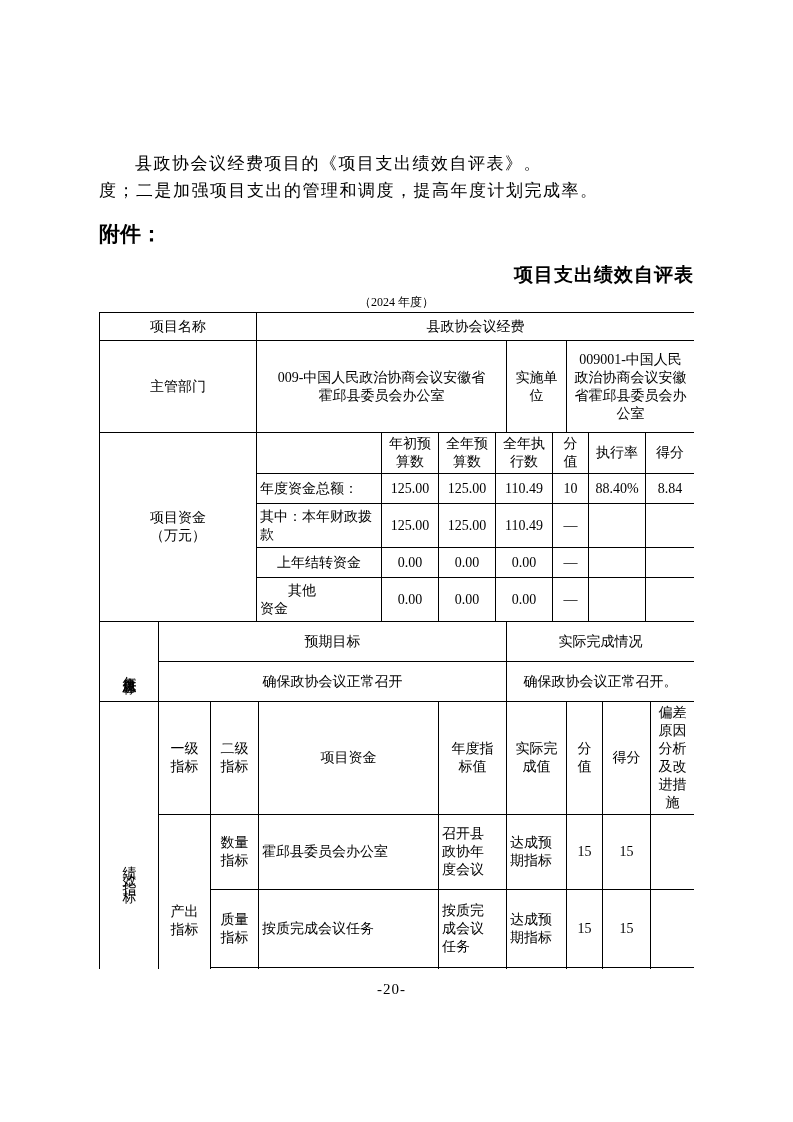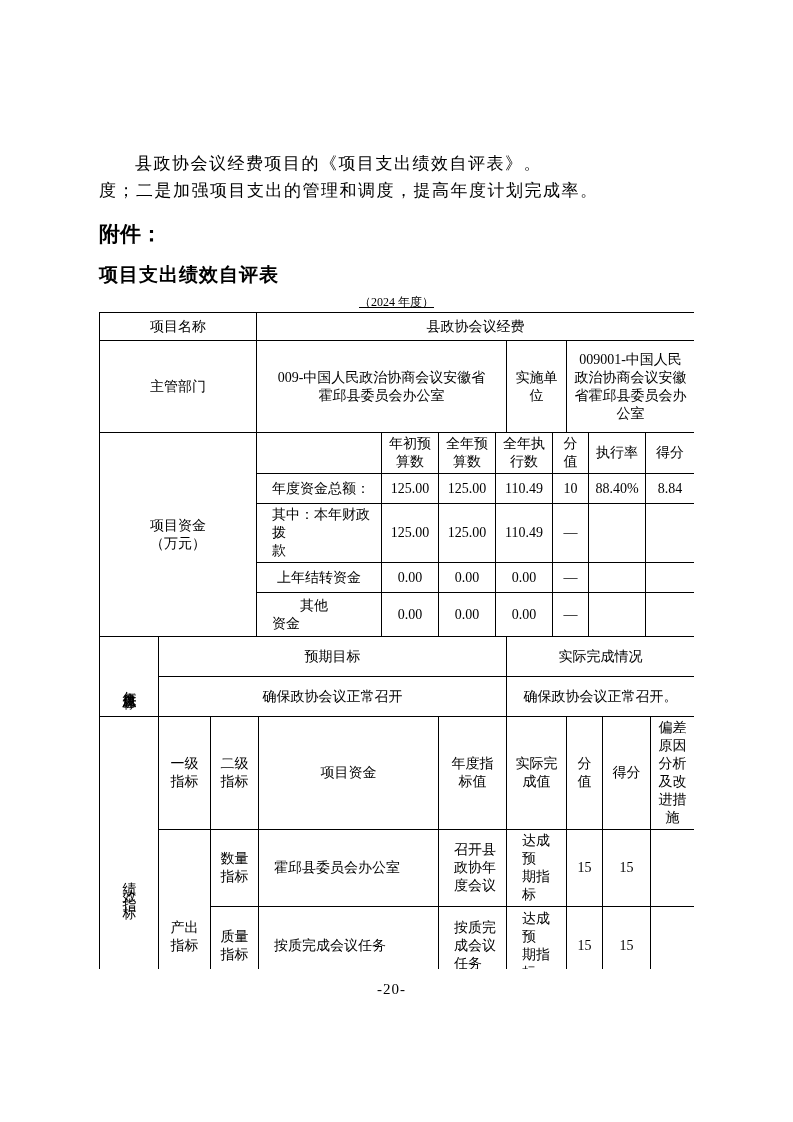--- a/index.html
+++ b/index.html
@@ -10,33 +10,33 @@
     font-family: "Liberation Serif", "DejaVu Serif", serif;
   }
   .page { padding: 137px 99px 0 99px; }
 
   .para { font-size: 17px; line-height: 27px; margin: 0; letter-spacing: 1.5px; }
   .para.indent { text-indent: 36px; margin-top: 13px; }
   .attachment {
     font-family: "Liberation Sans", "DejaVu Sans", sans-serif;
     font-size: 21px; font-weight: 700; line-height: 28px; margin: 16px 0 9px 0;
   }
-  .doc-title { font-size: 19px; font-weight: 700; text-align: left; margin-top: 14px; line-height: 26px; letter-spacing: 1px; }
-  .doc-subtitle { font-size: 12px; text-align: center; margin-top: 6px; line-height: 16px; text-decoration: underline; }
+  .doc-title { font-size: 19px; font-weight: 700; text-align: right; margin-top: 14px; line-height: 26px; letter-spacing: 1px; }
+  .doc-subtitle { font-size: 12px; text-align: center; margin-top: 6px; line-height: 16px; }
 
   .table-wrap { margin-top: 2px; height: 657px; overflow: hidden; }
   table.doc-table { border-collapse: collapse; table-layout: fixed; width: 595px; }
   .table-wrap table:not(:first-child) { margin-top: -1px; }
   .doc-table td {
     border: 1px solid #000;
     font-size: 14px; line-height: 18px;
     text-align: center; vertical-align: middle;
     padding: 2px; white-space: pre-line; overflow: hidden;
   }
-  td.left { text-align: left; padding-left: 15px; padding-right: 3px; }
+  td.left { text-align: left; padding-left: 3px; padding-right: 3px; }
 
   .vtext { writing-mode: vertical-rl; text-orientation: upright; display: inline-block; }
   .vtext.goal { height: 52px; line-height: 26px; letter-spacing: 1px; }
   .vtext.perf { letter-spacing: 8px; }
 
   tr.cut td { vertical-align: top; padding-top: 6px; }
 
   .page-number { text-align: center; padding-right: 10px; margin-top: 12px; font-size: 15px; letter-spacing: 1px; }
 </style>
 </head>

